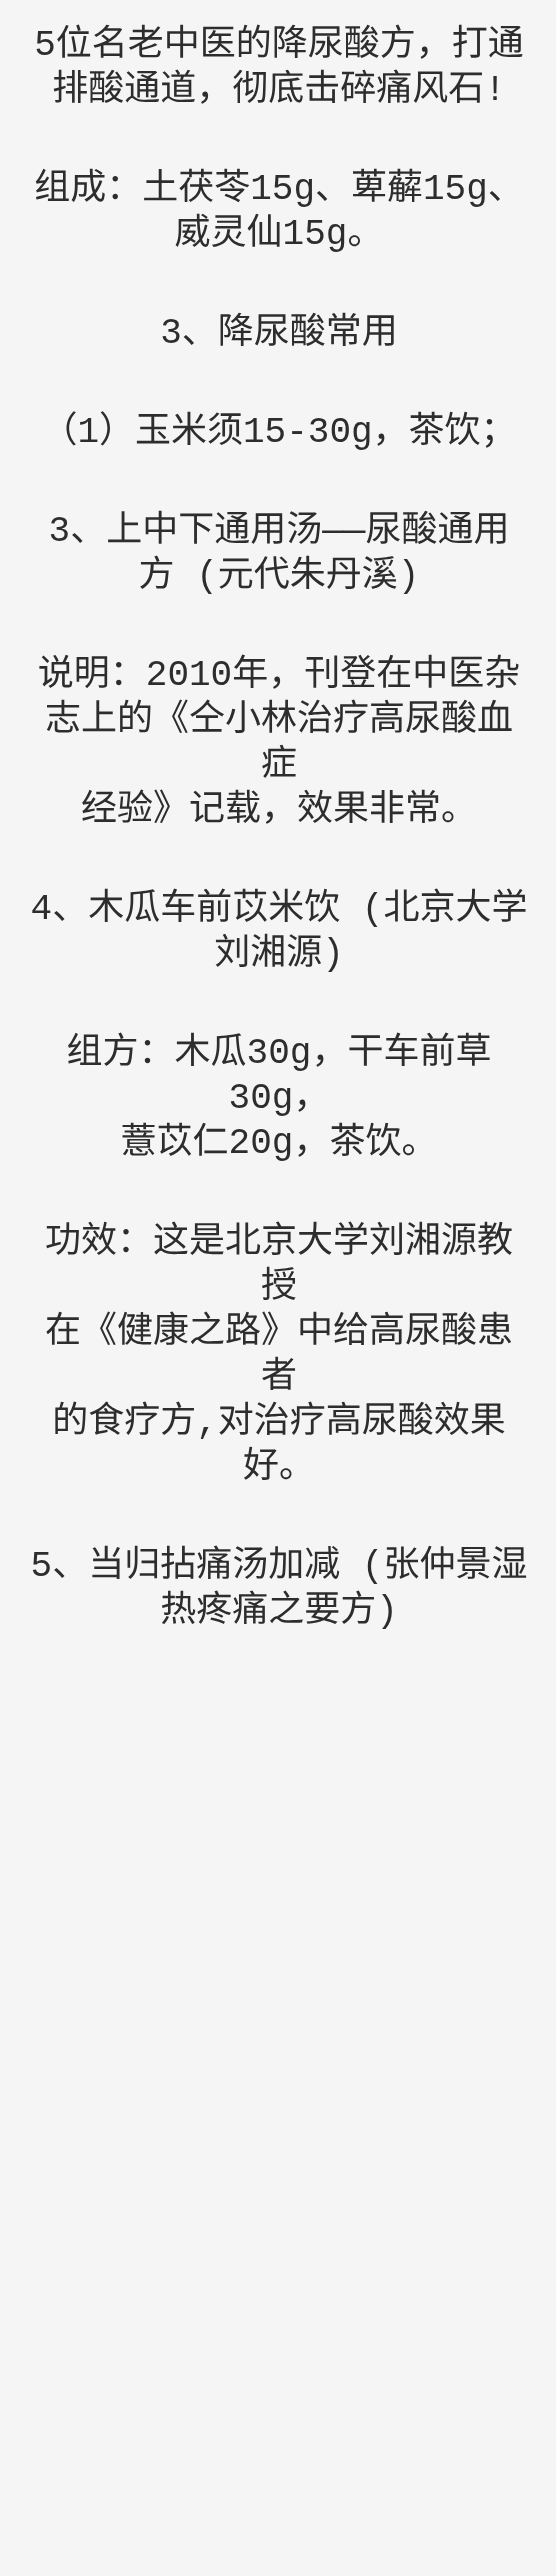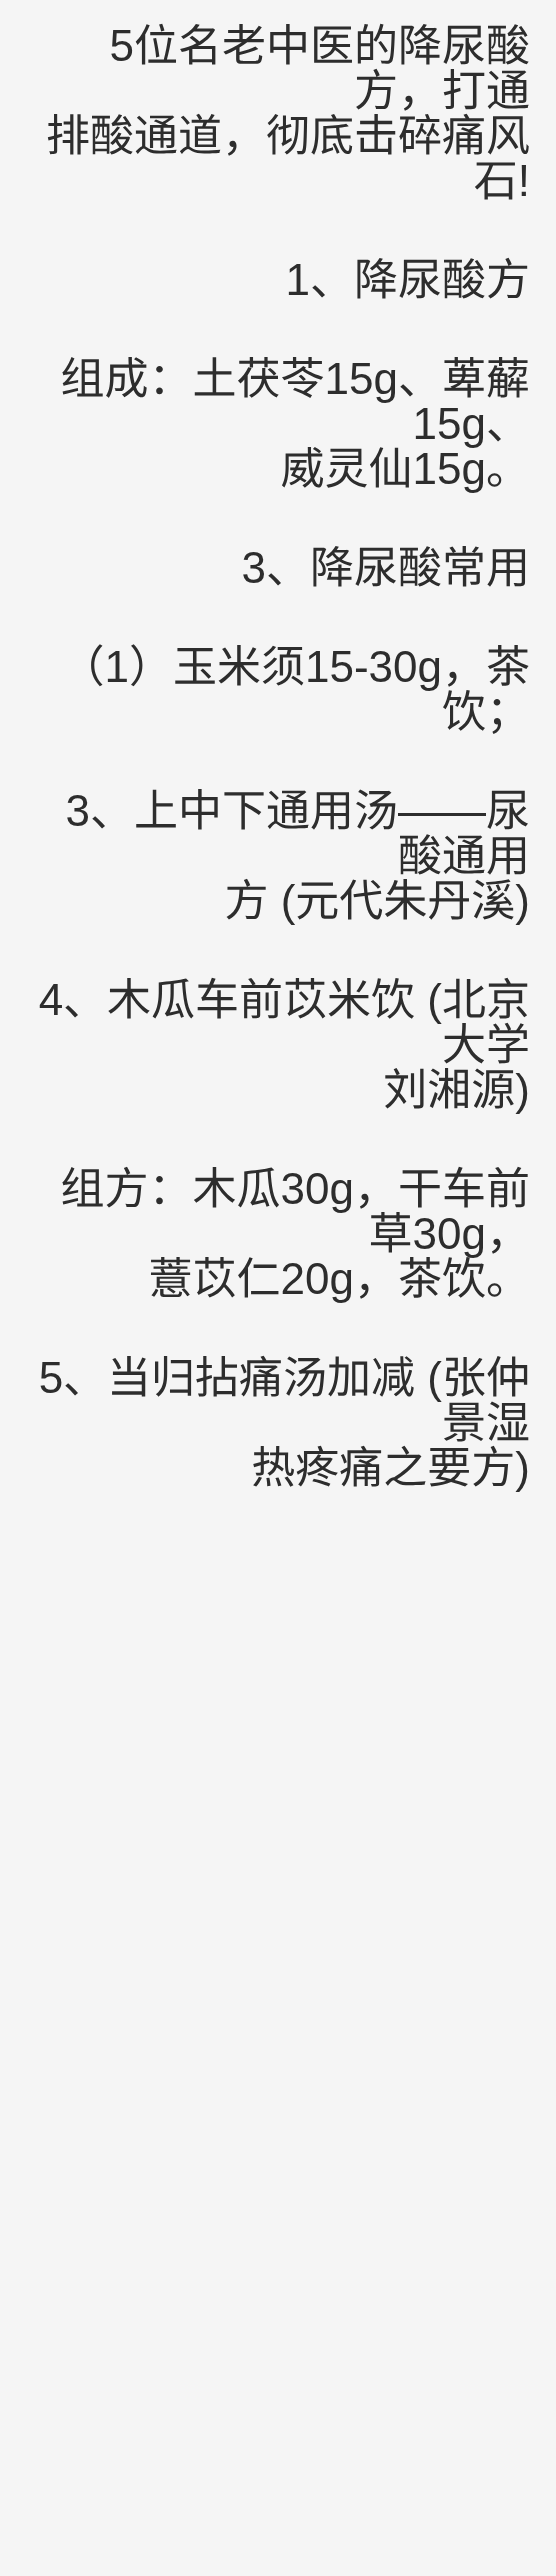--- a/index.html
+++ b/index.html
@@ -15,49 +15,55 @@
     font-family: "Liberation Sans", "DejaVu Sans", sans-serif;
     font-size: 36px;
     line-height: 45px;
     letter-spacing: 0px;
     color: #2d2d2d;
     font-weight: 400;
   }
   .block {
     margin: 0 0 54px 0;
     white-space: pre-line;   
-    font-size: 44px;
+    font-size: 36px;
     line-height: 45px;
     font-weight: 400;
-    text-align: right;
+    text-align: center;
+    font-family: Liberation Mono, monospace;
   }
   .block:last-child {
     margin-bottom: 15px;
   }
 </style>
 </head>
 <body>
 
 <main class="article">
 
   <h1 class="block">5位名老中医的降尿酸方，打通
 排酸通道，彻底击碎痛风石!</h1>
 
-  <h2 class="block">1、降尿酸方</h2>
   <p class="block">组成：土茯苓15g、萆薢15g、
 威灵仙15g。</p>
 
   <h2 class="block">3、降尿酸常用</h2>
   <p class="block">（1）玉米须15-30g，茶饮；</p>
 
   <h2 class="block">3、上中下通用汤——尿酸通用
 方 (元代朱丹溪)</h2>
+  <p class="block">说明：2010年，刊登在中医杂
+志上的《仝小林治疗高尿酸血症
+经验》记载，效果非常。</p>
 
   <h2 class="block">4、木瓜车前苡米饮 (北京大学
 刘湘源)</h2>
   <p class="block">组方：木瓜30g，干车前草30g，
 薏苡仁20g，茶饮。</p>
+  <p class="block">功效：这是北京大学刘湘源教授
+在《健康之路》中给高尿酸患者
+的食疗方,对治疗高尿酸效果好。</p>
 
   <h2 class="block">5、当归拈痛汤加减 (张仲景湿
 热疼痛之要方)</h2>
 
 </main>
 
 
 </body></html>

